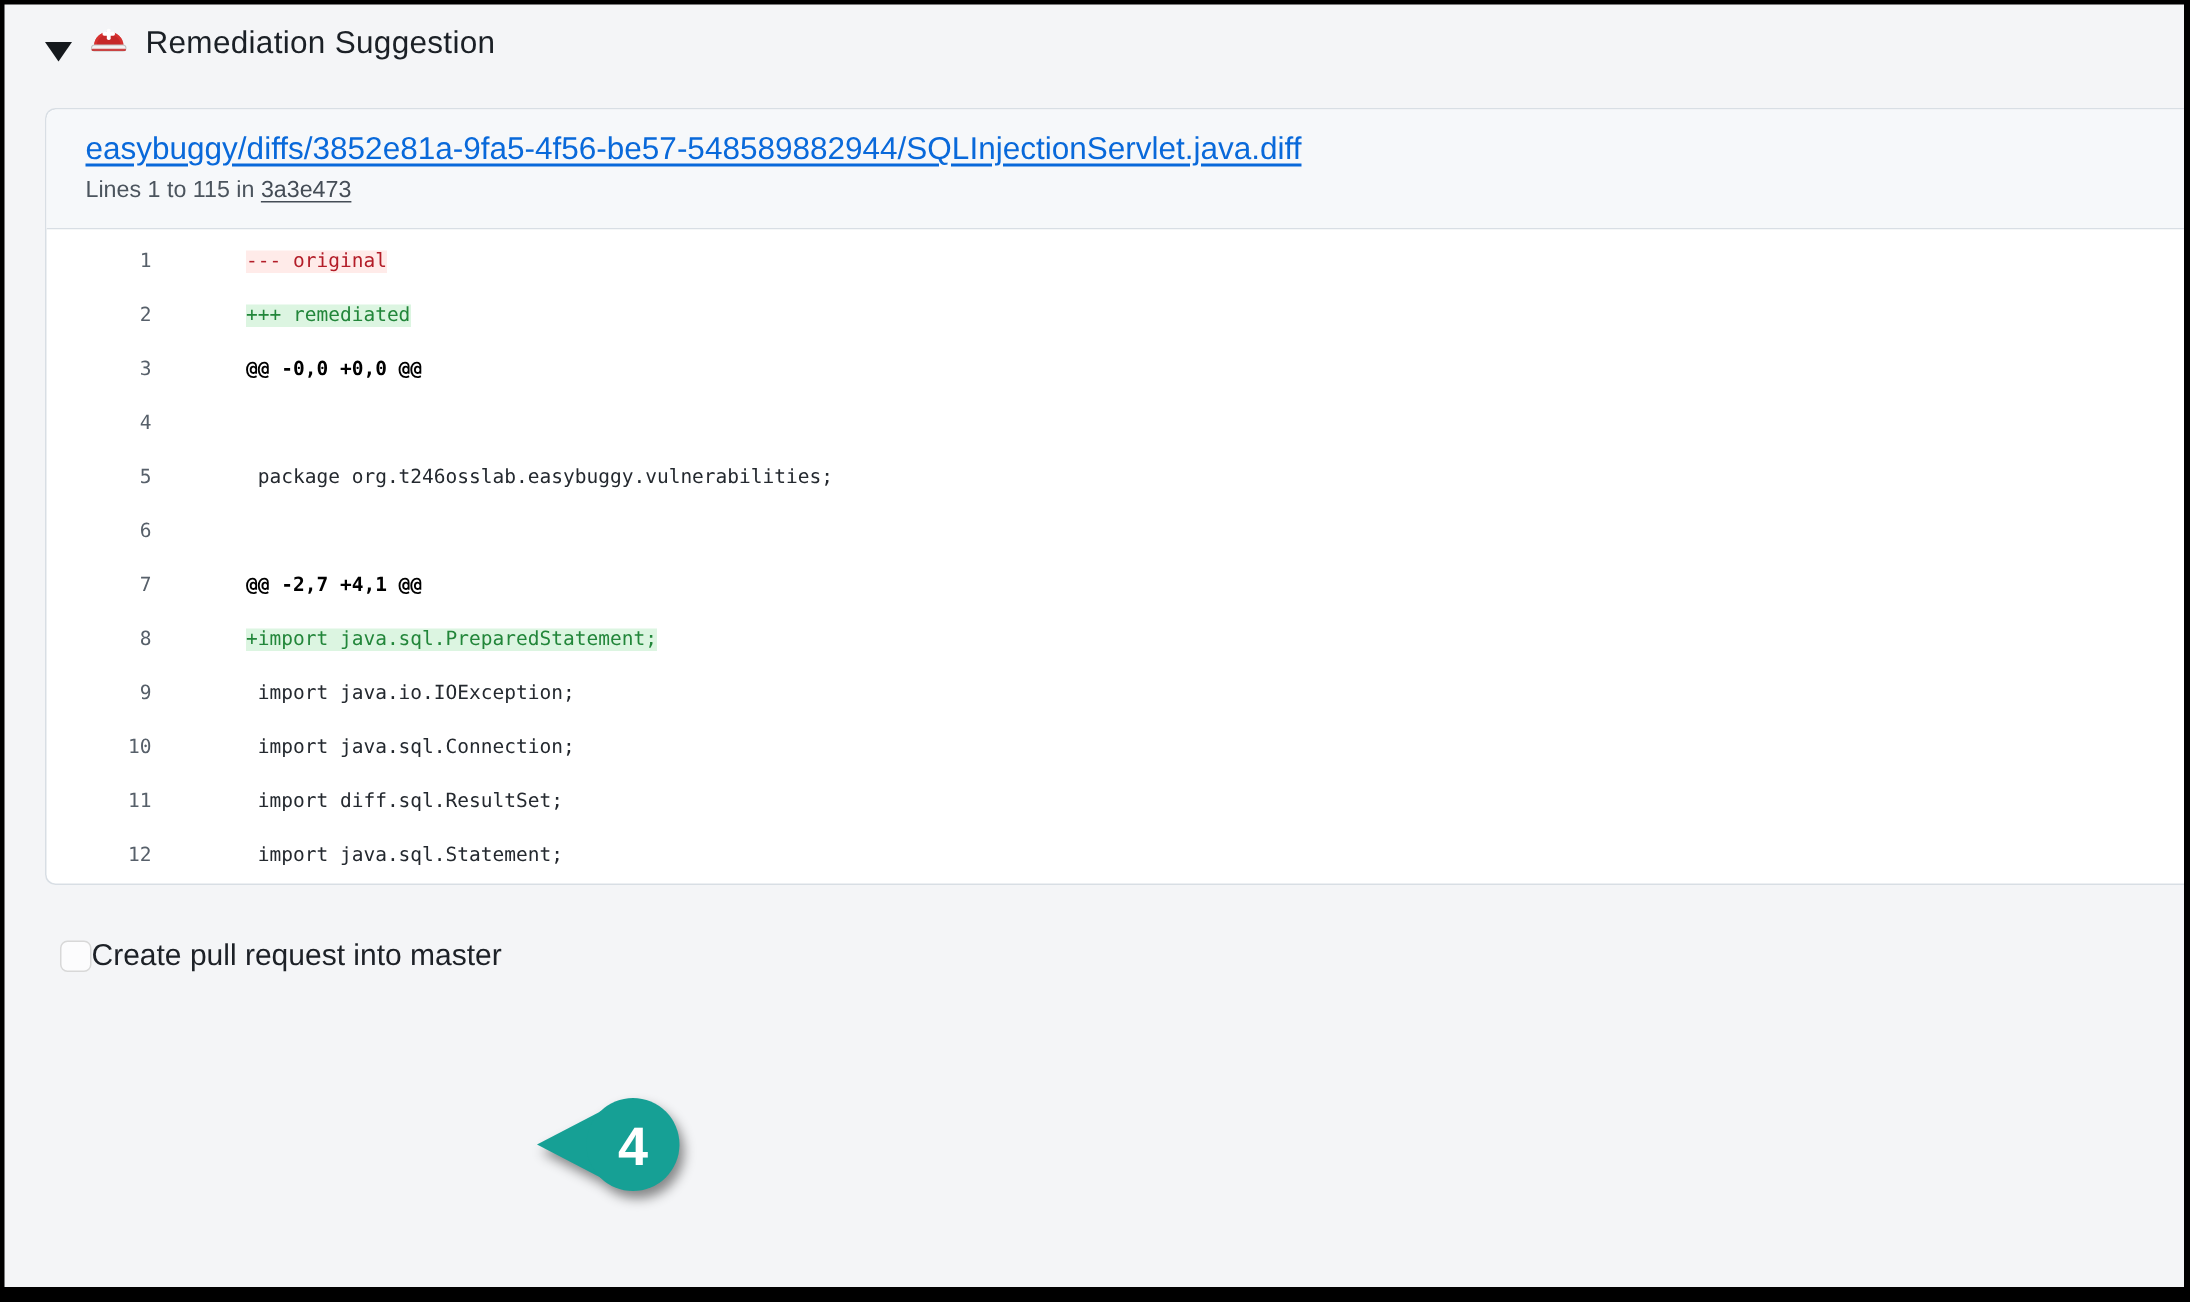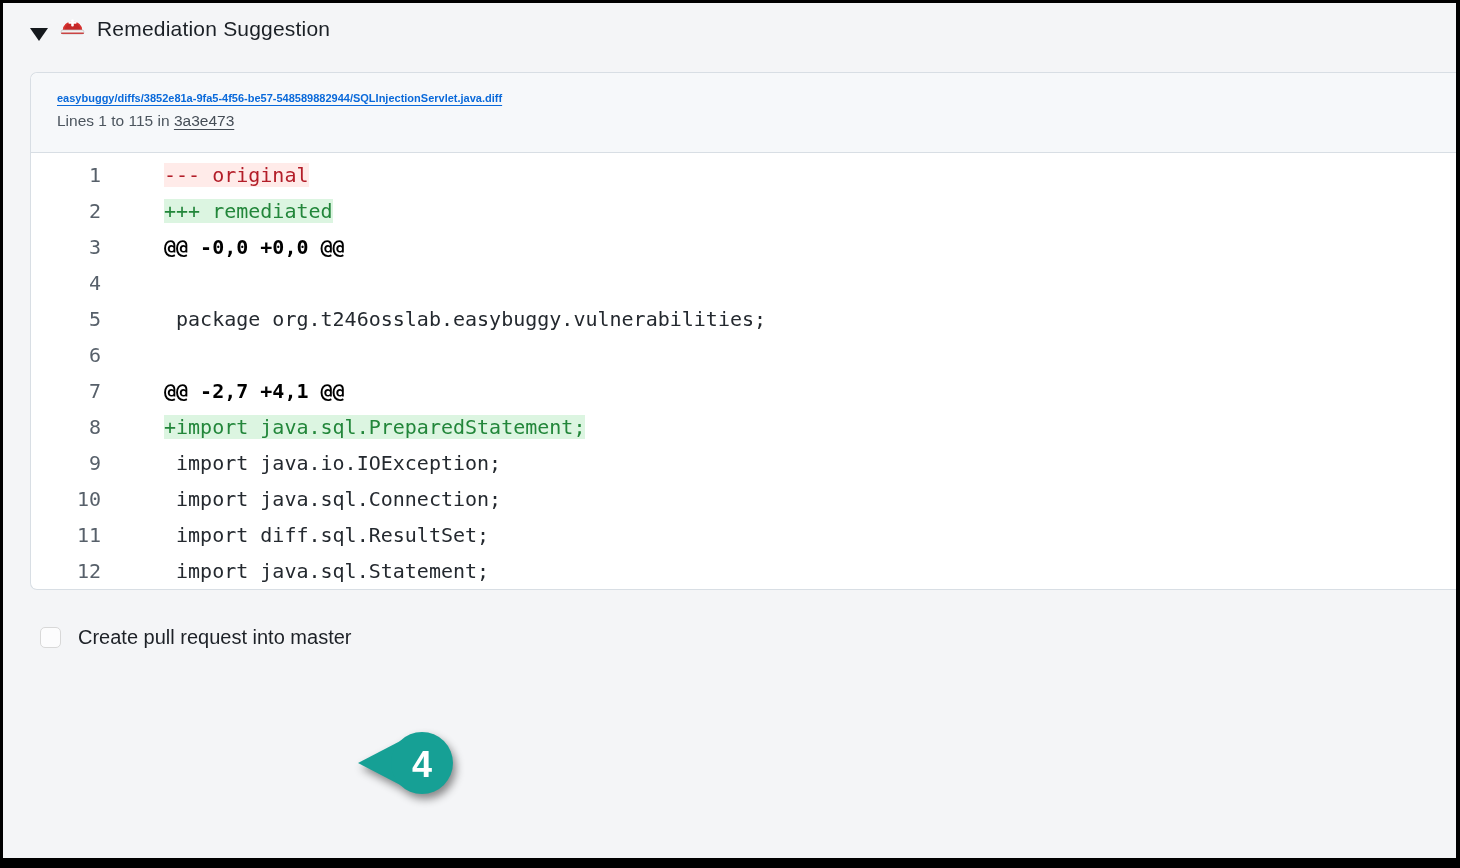--- a/index.html
+++ b/index.html
@@ -39,54 +39,54 @@
     border-radius: 7px 0 0 7px;
   }
   .panel-header {
     height: 80px;
     background: #f6f8fa;
     border-bottom: 1px solid #d8dee4;
     border-radius: 7px 0 0 0;
     padding: 15px 16px 0 26px;
   }
   .file-link {
-    font-size: 11px; font-weight: 700; color: var(--link, #0969da);
+    font-size: 21px; font-weight: 400; color: var(--link, #0969da);
     text-decoration: underline; text-underline-offset: 3px;
     display: inline-block; cursor: pointer;
   }
   .lines-info {
     margin-top: 6px; font-size: 15.5px; color: #4c555e;
   }
   .commit-ref {
     color: #454d56; text-decoration: underline; text-underline-offset: 3px; cursor: pointer;
   }
 
   
   .code-body { padding-top: 4px; font-family: "DejaVu Sans Mono", "Liberation Mono", monospace;
-    font-size: 20px; line-height: 36px; }
+    font-size: 13px; line-height: 36px; }
   .code-row { white-space: pre; }
   .ln { display: inline-block; width: 70px; text-align: right; color: #57606a;
         -webkit-user-select: none; user-select: none; }
   .lc { padding-left: 63px; }
   .tok.context  { color: #24292f; }
   .tok.deletion { color: #b31d28; background: #ffebe9; }
   .tok.addition { color: #22863a; background: #dcf5e1; }
   .tok.hunk     { color: #000000; font-weight: 700; }
 
   
   .cb {
     appearance: none; -webkit-appearance: none;
     width: 21px; height: 21px; flex: 0 0 21px;
     border: 1.5px solid #d8d8d8; border-radius: 5px;
     background: #fcfcfd; cursor: pointer;
   }
 
   .pr-row {
     position: absolute; left: 37px; top: 623px;
-    display: flex; align-items: center; gap: 17px;
+    display: flex; align-items: center; 
   }
   .pr-label { font-size: 20px; color: #1d2127; }
 
   
   .feedback-box {
     position: absolute; left: 10px; top: 679px;
     width: 318px; height: 171px;
     border: 7px solid var(--accent, #16a095);
     border-radius: 27px;
     box-shadow: inset 0 0 0 2px #ffffff, 4px 6px 9px rgba(0,0,0,.38);

